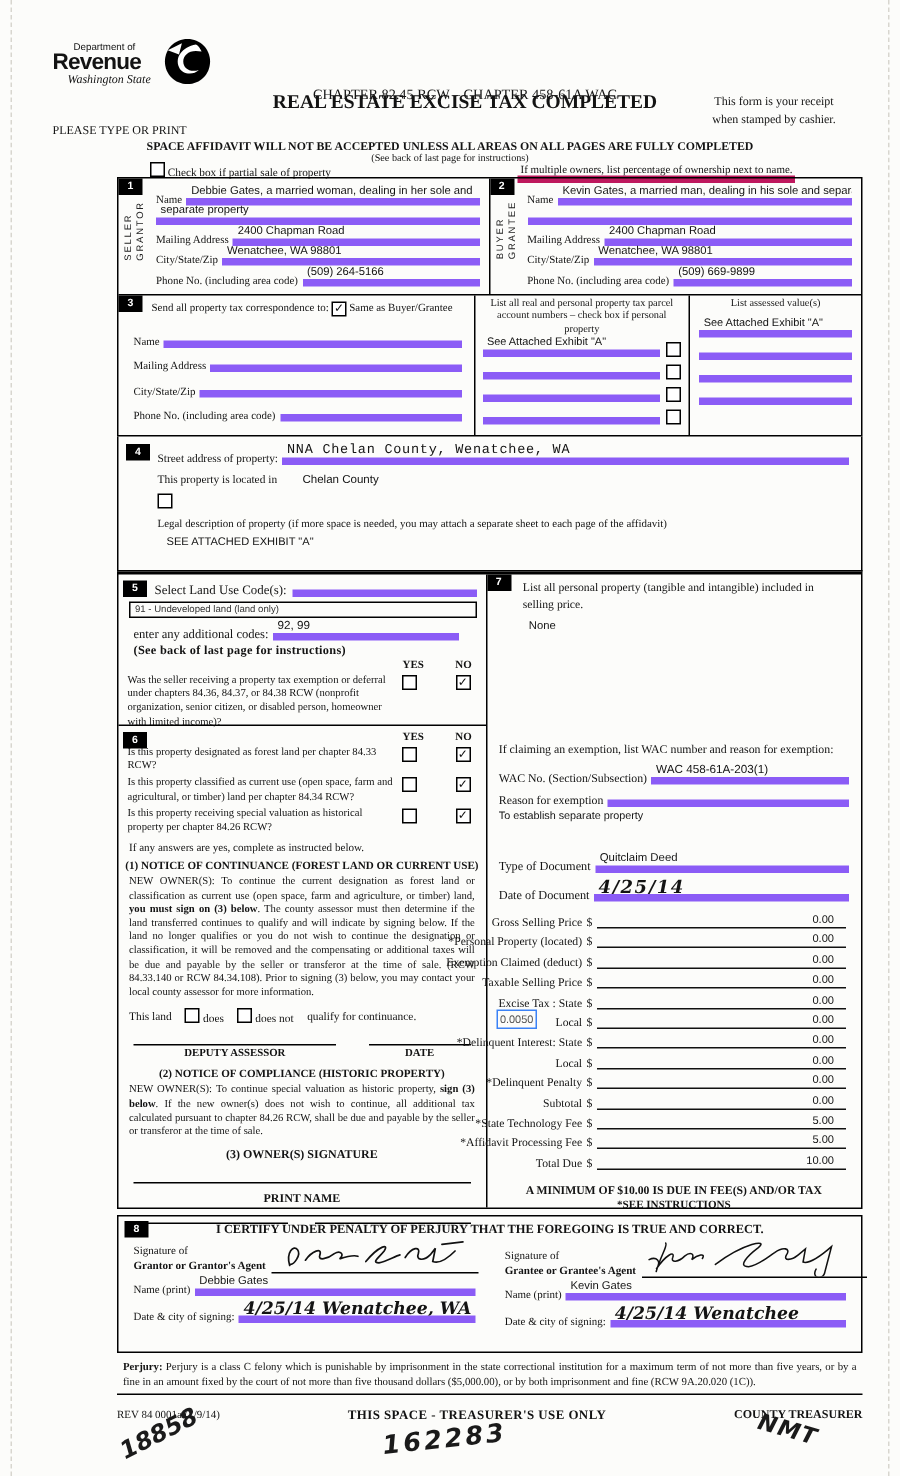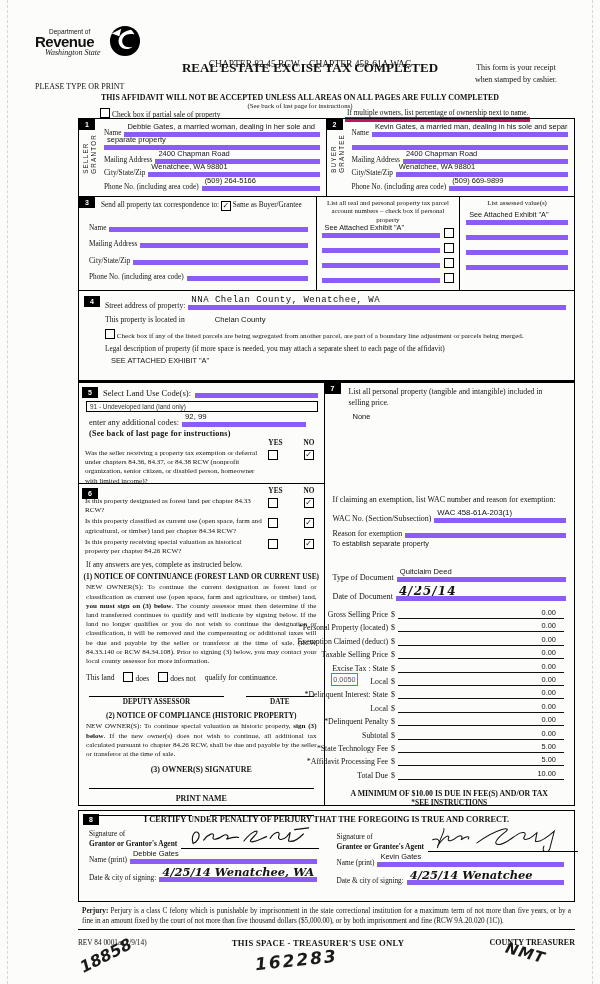--- a/index.html
+++ b/index.html
@@ -55,21 +55,21 @@
         </svg>
       </div>
     </div>
     <div class="abs" style="left:130px;top:60px;width:360px;text-align:center;font-weight:bold;font-size:13px">REAL ESTATE EXCISE TAX COMPLETED</div>
     <div class="abs" style="left:130px;top:59px;width:360px;text-align:center;font-size:9.5px">CHAPTER 82.45 RCW – CHAPTER 458-61A WAC</div>
     <div class="abs" style="left:455px;top:62px;width:122px;text-align:center;font-size:8px;line-height:1.5">
       <div>This form is your receipt</div>
       <div>when stamped by cashier.</div>
     </div>
     <div class="abs" style="left:35px;top:82px;font-size:8px">PLEASE TYPE OR PRINT</div>
-    <div class="abs" style="left:40px;top:93px;width:520px;text-align:center;font-weight:bold;font-size:7.9px">THIS AFFIDAVIT WILL NOT BE ACCEPTED UNLESS ALL AREAS ON ALL PAGES ARE FULLY COMPLETED</div>
+    <div class="abs" style="left:40px;top:93px;width:520px;text-align:center;font-weight:bold;font-size:7.9px">SPACE AFFIDAVIT WILL NOT BE ACCEPTED UNLESS ALL AREAS ON ALL PAGES ARE FULLY COMPLETED</div>
     <div class="abs" style="left:40px;top:102px;width:520px;text-align:center;font-size:6.8px">(See back of last page for instructions)</div>
     <div class="abs" style="left:100px;top:108px;font-size:7.5px">
       <span class="cb"></span>
       <span>Check box if partial sale of property</span>
     </div>
     <div class="abs" style="left:345px;top:108px;font-size:7.3px;border-bottom:5px solid #be185d;padding:0 2px">If multiple owners, list percentage of ownership next to name.</div>
   </div>
 
   <div class="abs blk" style="top:118px;height:173px">
 
@@ -199,25 +199,24 @@
   </div>
 
   <div class="abs blk" style="top:291px;height:90px;border-top:none;position:absolute">
     <div class="num" style="left:5px;top:5px">4</div>
     <div class="fl" style="margin:4px 8px 0 26px;height:15px">
       <span class="lab" style="font-size:7.6px">Street address of property:</span>
       <span class="fill mono" style="font-size:9px;letter-spacing:0.5px">NNA Chelan County, Wenatchee, WA</span>
     </div>
     <div style="margin:5px 8px 0 26px;font-size:7.6px">
       <span>This property is located in</span>
-      <span class="sans" style="font-size:7.7px;margin-left:28px">Chelan County</span>
+      <span class="sans" style="font-size:7.7px;margin-left:15px">Chelan County</span>
     </div>
     <div style="margin:5px 8px 0 26px;font-size:7.1px">
       <span class="cb"></span>
-      <span>Check box if any of the listed parcels are being segregated from another parcel, are part of a boundary line adjustment or parcels being merged.</span>
     </div>
     <div style="margin:4px 8px 0 26px;font-size:7.3px">Legal description of property (if more space is needed, you may attach a separate sheet to each page of the affidavit)</div>
     <div class="sans" style="margin:3px 8px 0 32px;font-size:7.4px">SEE ATTACHED EXHIBIT "A"</div>
   </div>
 
   <div class="abs blk" style="top:381px;height:425px;border-top:2px solid #000;display:flex">
 
     <div style="width:49.6%;border-right:1.5px solid #000;box-sizing:border-box">
 
       <div style="position:relative;height:99px;border-bottom:1.5px solid #000;box-sizing:border-box">

